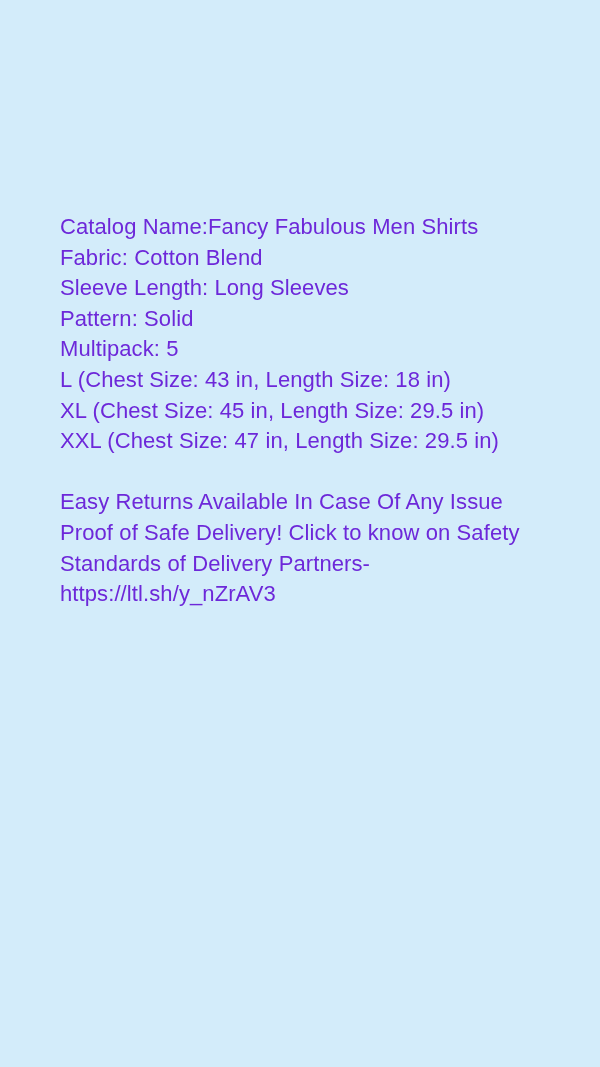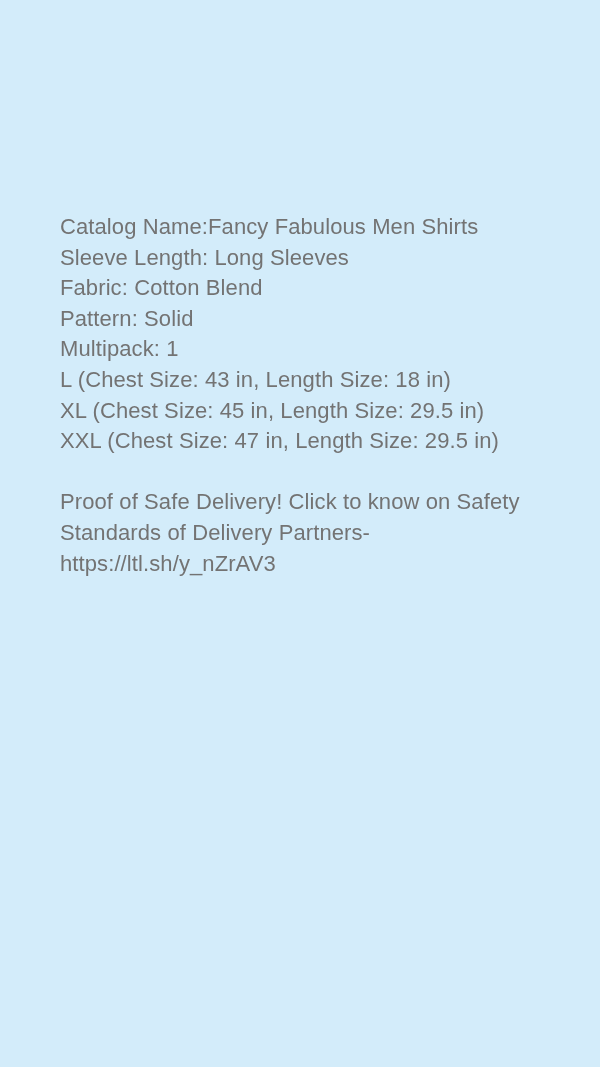--- a/index.html
+++ b/index.html
@@ -17,44 +17,45 @@
     position: relative;
     width: 600px;
     height: 1067px;
     box-sizing: border-box;
   }
   .product-text {
     position: absolute;
     left: 60px;
     top: 212px;
     width: 500px;
-    color: #737373;
+    color: #6d28d9;
     font-size: 22px;
     line-height: 30.6px;
     font-family: "Liberation Sans", sans-serif;
     letter-spacing: 0.1px;
   }
   .line {
     display: block;
     white-space: pre-wrap;
   }
   .spacer {
     display: block;
     height: 30.6px;
   }
 </style>
 </head>
 <body>
 
 <div class="page">
   <div class="product-text">
     <span class="line">Catalog Name:Fancy Fabulous Men Shirts</span>
+    <span class="line">Fabric: Cotton Blend</span>
     <span class="line">Sleeve Length: Long Sleeves</span>
-    <span class="line">Fabric: Cotton Blend</span>
     <span class="line">Pattern: Solid</span>
-    <span class="line">Multipack: 1</span>
+    <span class="line">Multipack: 5</span>
     <span class="line">L (Chest Size: 43 in, Length Size: 18 in)</span>
     <span class="line">XL (Chest Size: 45 in, Length Size: 29.5 in)</span>
     <span class="line">XXL (Chest Size: 47 in, Length Size: 29.5 in)</span>
     <span class="spacer"></span>
+    <span class="line">Easy Returns Available In Case Of Any Issue</span>
     <span class="line">Proof of Safe Delivery! Click to know on Safety Standards of Delivery Partners- https://ltl.sh/y_nZrAV3</span>
   </div>
 </div>
 
 </body></html>

